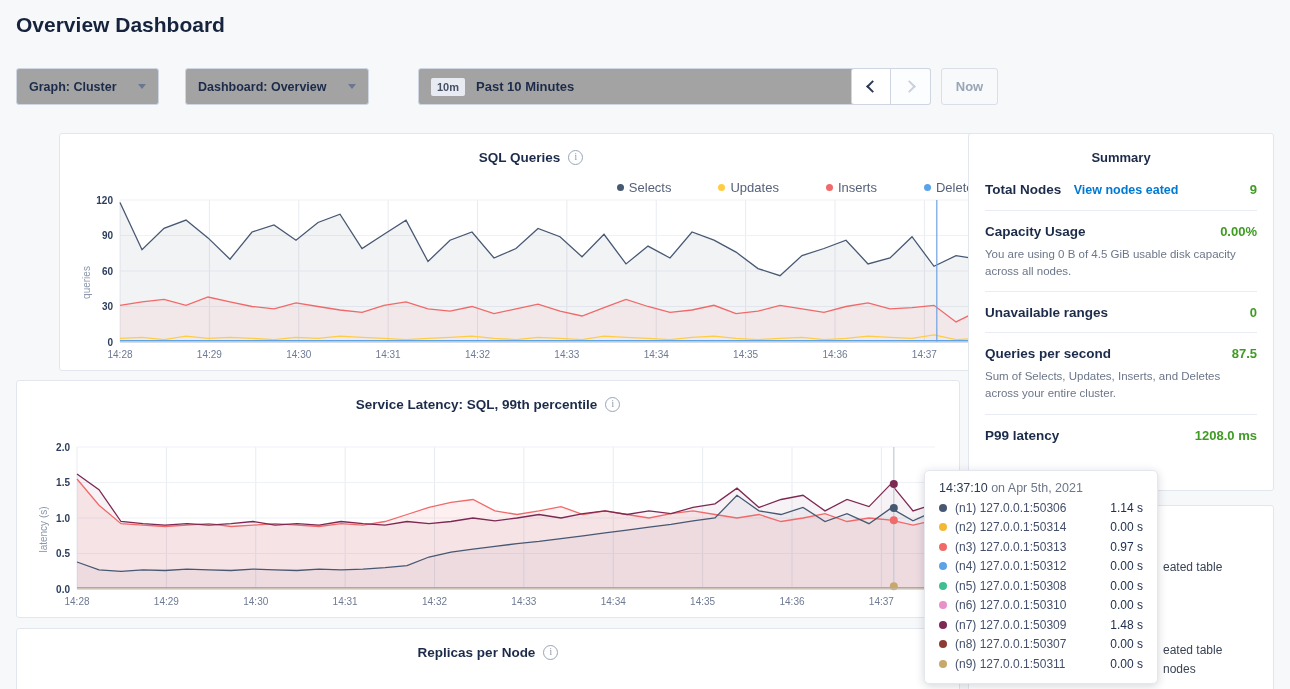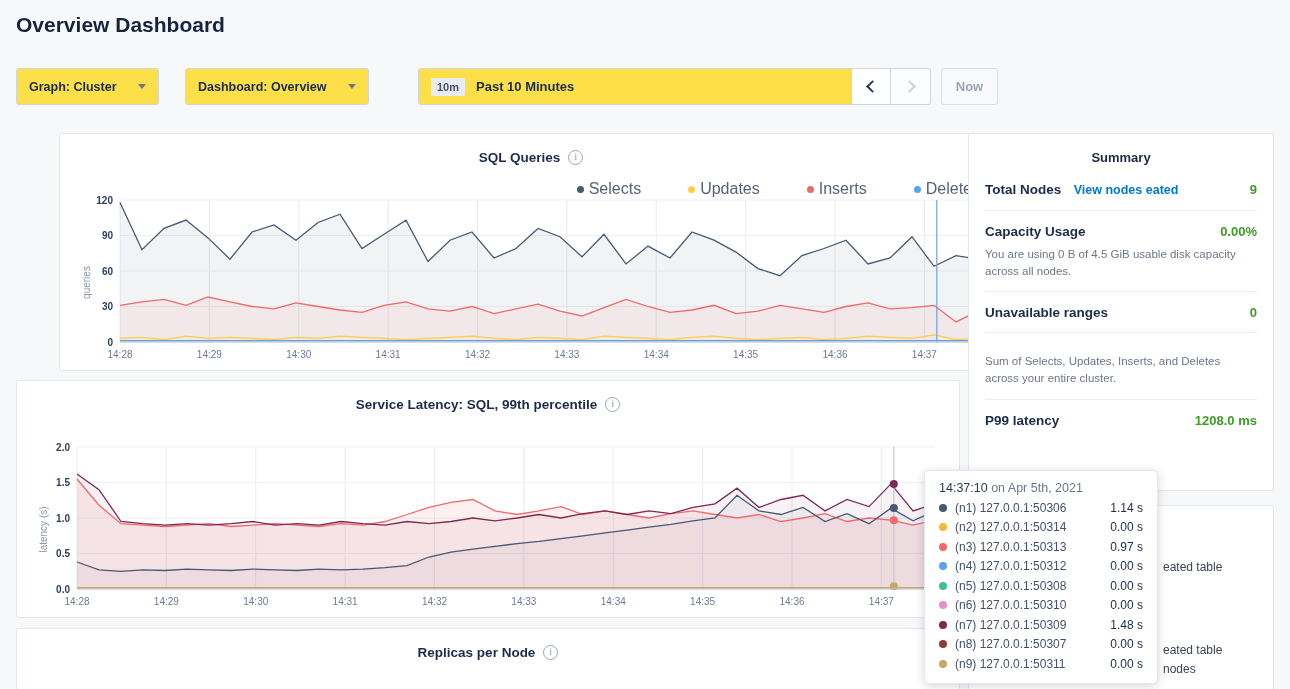--- a/index.html
+++ b/index.html
@@ -15,21 +15,21 @@
 
   
   #page-title {
     left:16px; top:13px;
     font-size:21px; font-weight:600; color:#16233c;
   }
 
   
   .tb-btn {
     position:absolute; top:68px; height:37px;
-    background:#fde047; border:1px solid #cfd6e1; border-radius:3px;
+    background:#a3a3a3; border:1px solid #cfd6e1; border-radius:3px;
     display:flex; align-items:center; justify-content:space-between;
     padding:0 12px; font-size:12.5px; font-weight:bold; color:#1c2b4a;
     cursor:pointer;
   }
   .caret {
     width:0; height:0; margin-left:10px;
     border-left:4px solid transparent; border-right:4px solid transparent;
     border-top:5px solid #6b7690;
   }
   #graph-select { left:16px; width:143px; }
@@ -74,21 +74,21 @@
   }
   .card-title { font-size:13.5px; font-weight:bold; color:#1c2b4a; }
   .info-icon {
     width:15px; height:15px; border:1px solid #9aa5b8; border-radius:50%;
     color:#8a95a8; font-size:9.5px; line-height:13px; text-align:center;
     display:inline-block; font-family:"Liberation Serif", serif;
   }
 
   
   .legend { position:absolute; right:22px; top:46px; display:flex; gap:15px; }
-  .legend-item { display:flex; align-items:center; gap:5px; font-size:16px; color:#56617a; cursor:pointer;padding-left:32px; }
+  .legend-item { display:flex; align-items:center; gap:5px; font-size:13px; color:#56617a; cursor:pointer;padding-left:32px; }
   .ldot { width:7px; height:7px; border-radius:50%; display:inline-block; }
   .ylabel {
     position:absolute; left:-18px; top:50%;
     transform:rotate(-90deg); transform-origin:center;
     font-size:10px; color:#8b96ab; width:60px; text-align:center;
   }
   .plot { position:absolute; left:14px; right:10px; top:58px; bottom:8px; }
   .plot svg text { font-family:"Liberation Sans", sans-serif; }
   .xtick { font-size:10px; fill:#6e7a93; }
   .ytick { font-size:10px; fill:#2c3e5d; font-weight:bold; }
@@ -297,20 +297,24 @@
   </div>
 
   <div class="sum-row">
     <div class="row-head">
       <span class="sum-label">Unavailable ranges</span>
       <span class="sum-value">0</span>
     </div>
   </div>
 
   <div class="sum-row">
+    <div class="row-head">
+      <span class="sum-label">Queries per second</span>
+      <span class="sum-value">87.5</span>
+    </div>
     <div class="sum-desc">Sum of Selects, Updates, Inserts, and Deletes across your entire cluster.</div>
   </div>
 
   <div class="sum-row">
     <div class="row-head">
       <span class="sum-label">P99 latency</span>
       <span class="sum-value">1208.0 ms</span>
     </div>
   </div>
 </section>

